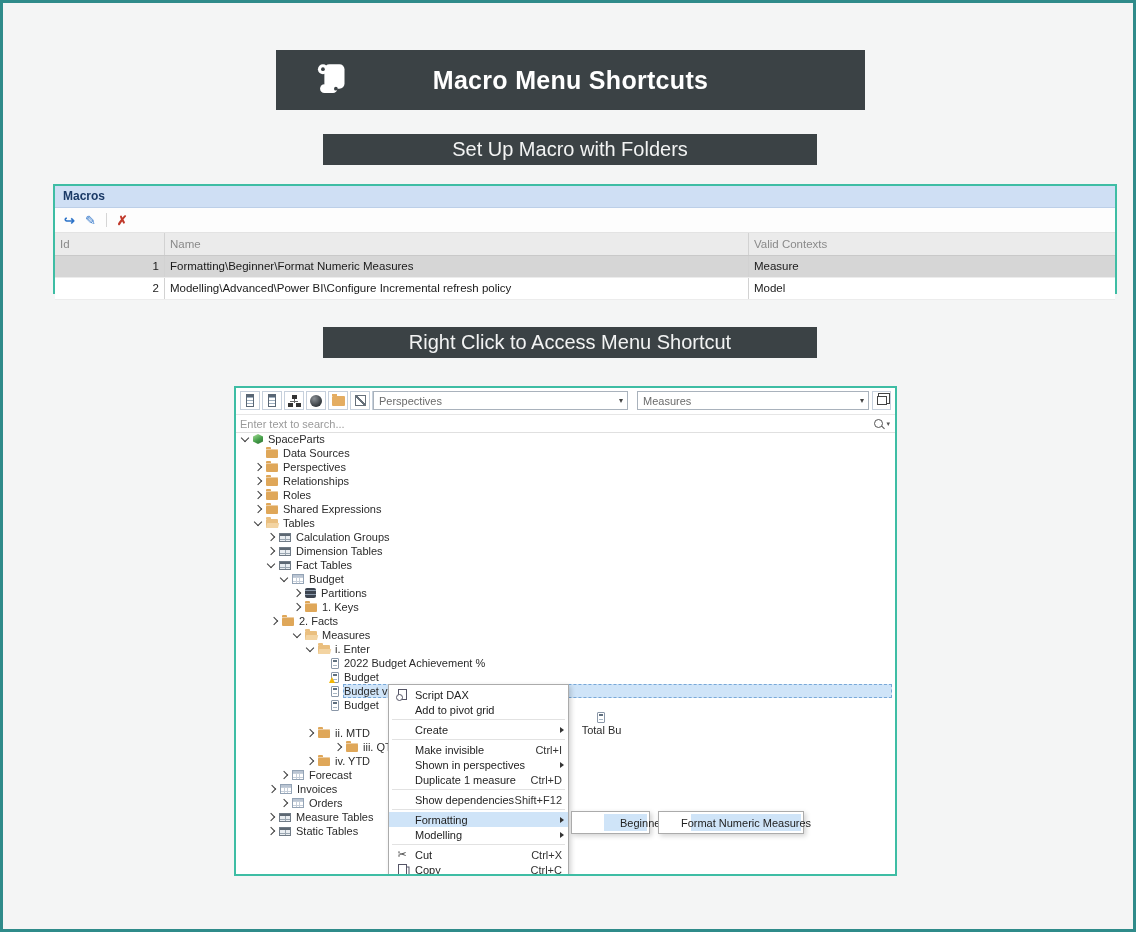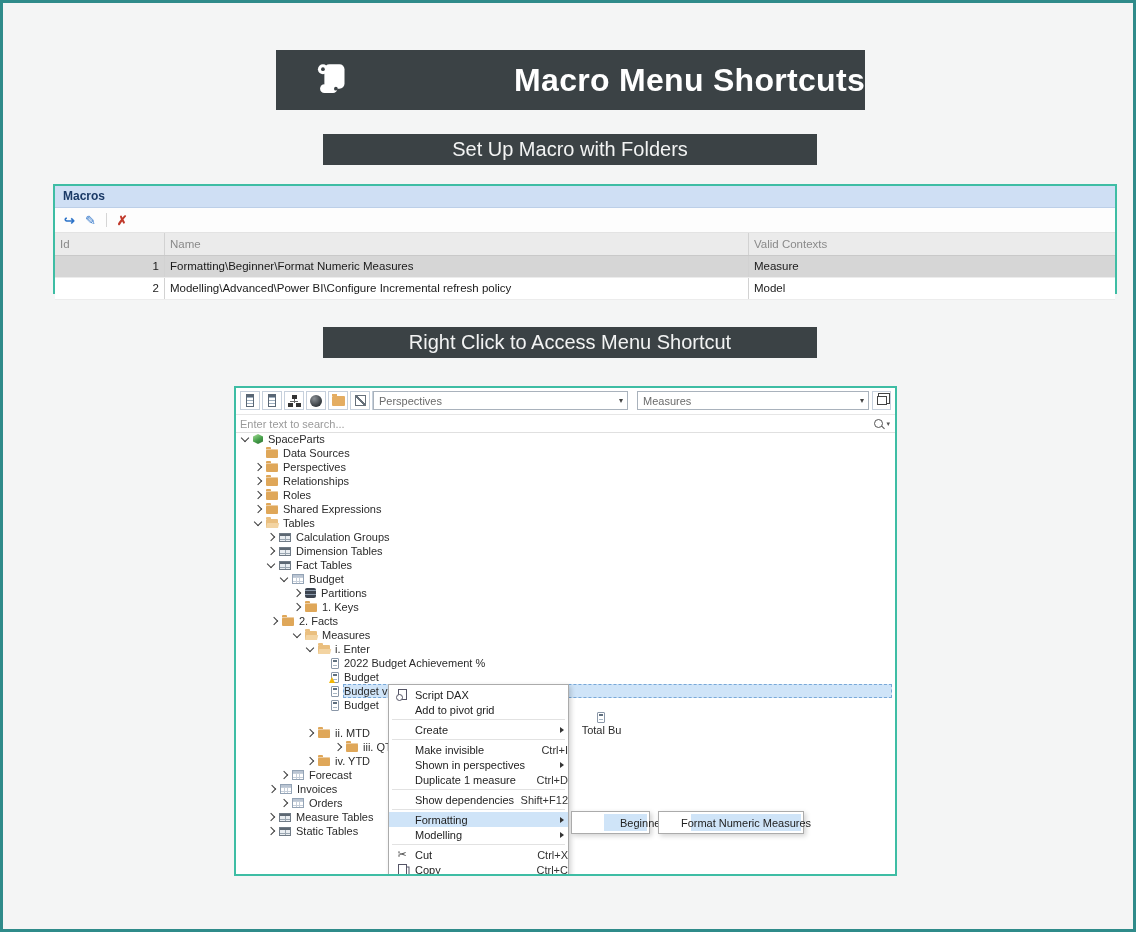--- a/index.html
+++ b/index.html
@@ -2,22 +2,22 @@
 <html><head>
 <meta charset="utf-8">
 <style>
   html,body{margin:0;padding:0;background:#e9ecec;}
   .page{position:relative;width:1136px;height:932px;background:#f4f5f5;border:3px solid #2f8b8a;
         box-sizing:border-box;font-family:"Liberation Sans",sans-serif;overflow:hidden;}
 
   
   .title-banner{position:absolute;left:273px;top:47px;width:589px;height:60px;background:#3b4245;}
   .scroll-wrap{position:absolute;left:34px;top:7px;}
-  .title-text{position:absolute;left:0;right:0;top:0;height:60px;line-height:60px;text-align:right;
-              color:#fff;font-size:32px;font-weight:bold;letter-spacing:.3px;}
+  .title-text{position:absolute;left:0;right:0;top:0;height:60px;line-height:60px;text-align:center;
+              color:#fff;font-size:25px;font-weight:bold;letter-spacing:.3px;}
   .section-banner{position:absolute;left:320px;width:494px;height:31px;background:#3b4245;color:#f2f3f3;
                   font-size:20px;display:flex;align-items:center;justify-content:center;}
   .s1{top:131px}.s2{top:324px}
 
   
   .macros-panel{position:absolute;left:30px;top:181px;width:1064px;height:110px;background:#fff;
                 border:2px solid #3ebda4;box-sizing:border-box;margin-left:20px;}
   .mp-title{height:21px;background:#cfdff4;border-bottom:1px solid #bccfe8;font-size:12px;font-weight:bold;
             color:#1b3a66;line-height:21px;padding-left:8px;}
   .mp-toolbar{height:24px;display:flex;align-items:center;gap:10px;padding-left:9px;background:#fdfdfd;
@@ -120,21 +120,21 @@
   .tb6{width:12px;height:12px;border:1px solid #49545e;box-sizing:border-box;background:
         repeating-linear-gradient(90deg,rgba(0,0,0,0) 0 2.6px,#49545e 2.6px 3.6px),#fff;}
 
   
   .ctxmenu{position:absolute;left:152px;top:296px;width:181px;background:#fff;border:1px solid #ababab;
            box-shadow:2px 2px 5px rgba(0,0,0,.18);padding:2px 0;z-index:5;box-sizing:border-box;}
   .mitem{display:flex;align-items:center;height:15px;font-size:11px;color:#222;}
   .mitem.hl{background:#cfe4f8;}
   .mgut{width:26px;display:flex;justify-content:center;align-items:center;flex:none;}
   .mlabel{flex:1;white-space:nowrap;}
-  .mright{color:#333;padding-right:0;white-space:nowrap;}
+  .mright{color:#333;padding-right:6px;white-space:nowrap;}
   .marrow{width:0;height:0;border-left:4px solid #333;border-top:3.5px solid transparent;
           border-bottom:3.5px solid transparent;margin-right:4px;}
   .msep{height:1px;background:#e2e2e2;margin:2px 3px;}
   .ic-script{position:relative;width:9px;height:11px;border:1px solid #556;background:#fff;box-sizing:border-box;}
   .ic-script::after{content:"";position:absolute;left:-3px;bottom:-2px;width:5px;height:5px;border-radius:50%;
           border:1.2px solid #556;background:#fff;}
   .ic-cut{font-size:11px;color:#444;line-height:1;}
   .ic-copy{position:relative;width:7px;height:9px;border:1px solid #556;background:#fff;
           box-shadow:2.5px 2.5px 0 -1px #fff,2.5px 2.5px 0 0 #556;}
 

